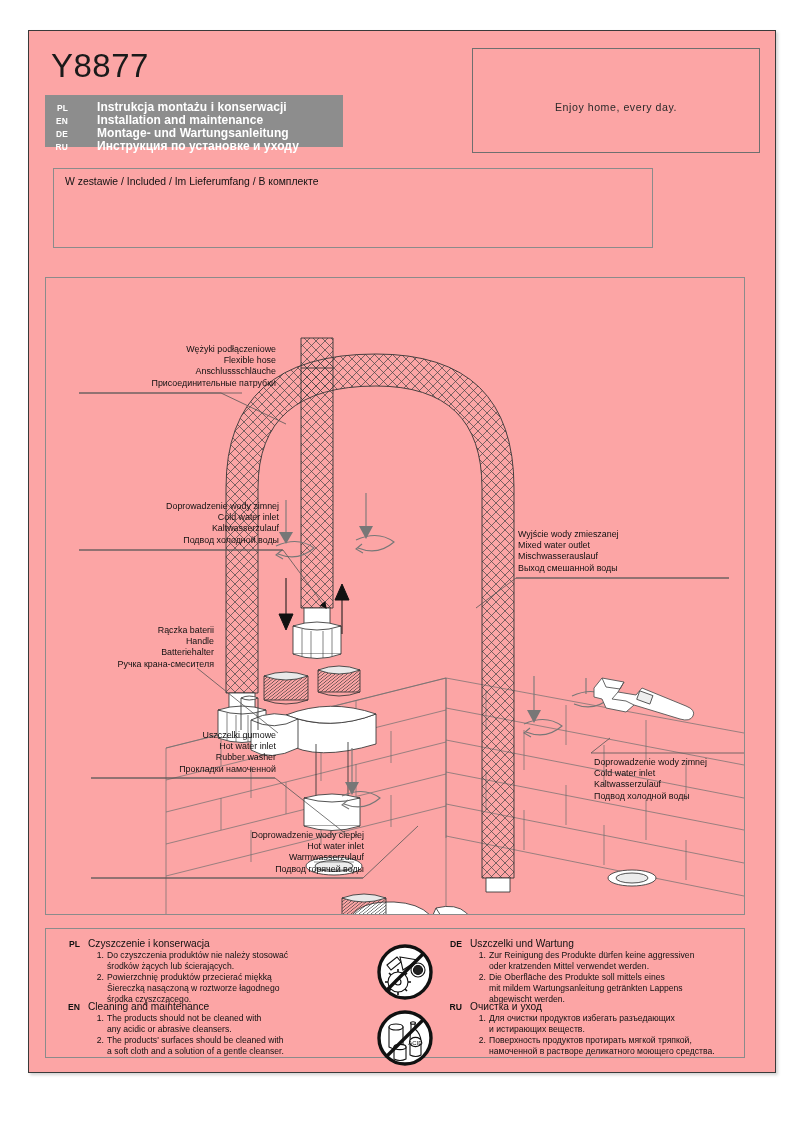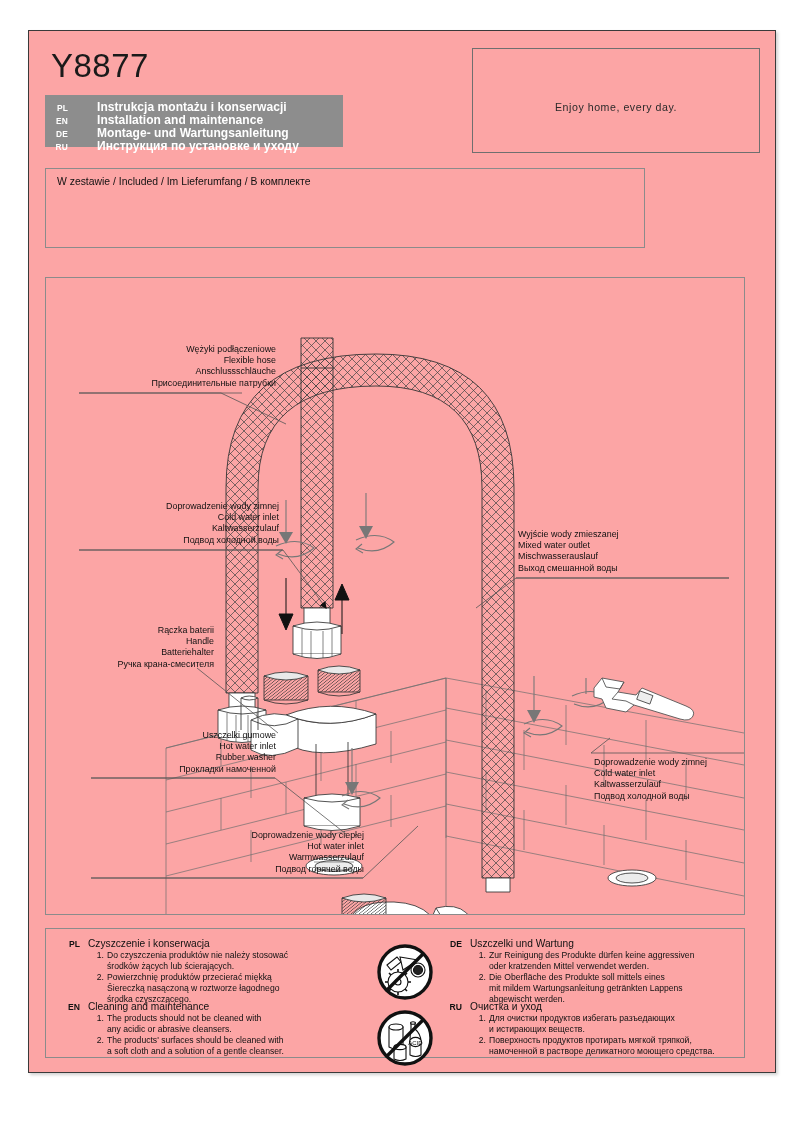--- a/index.html
+++ b/index.html
@@ -47,21 +47,21 @@
   .logo-word {
     font-family:"Liberation Serif", serif;
     font-size:35px; letter-spacing:2.4px; color:#111;
   }
   .logo-tag {
     margin-top:12px; font-size:10.6px; color:#2a2a2a; letter-spacing:0.55px;
   }
 
   
   .included-box {
-    position:absolute; left:16px; top:137px;
+    position:absolute; left:24px; top:137px;
     width:600px; height:80px;
     border:1px solid #8b8b8b;
   }
   .included-title {
     position:absolute; left:11px; top:7px;
     font-size:10.4px; color:#111;
   }
 
   
   .diagram-box {

